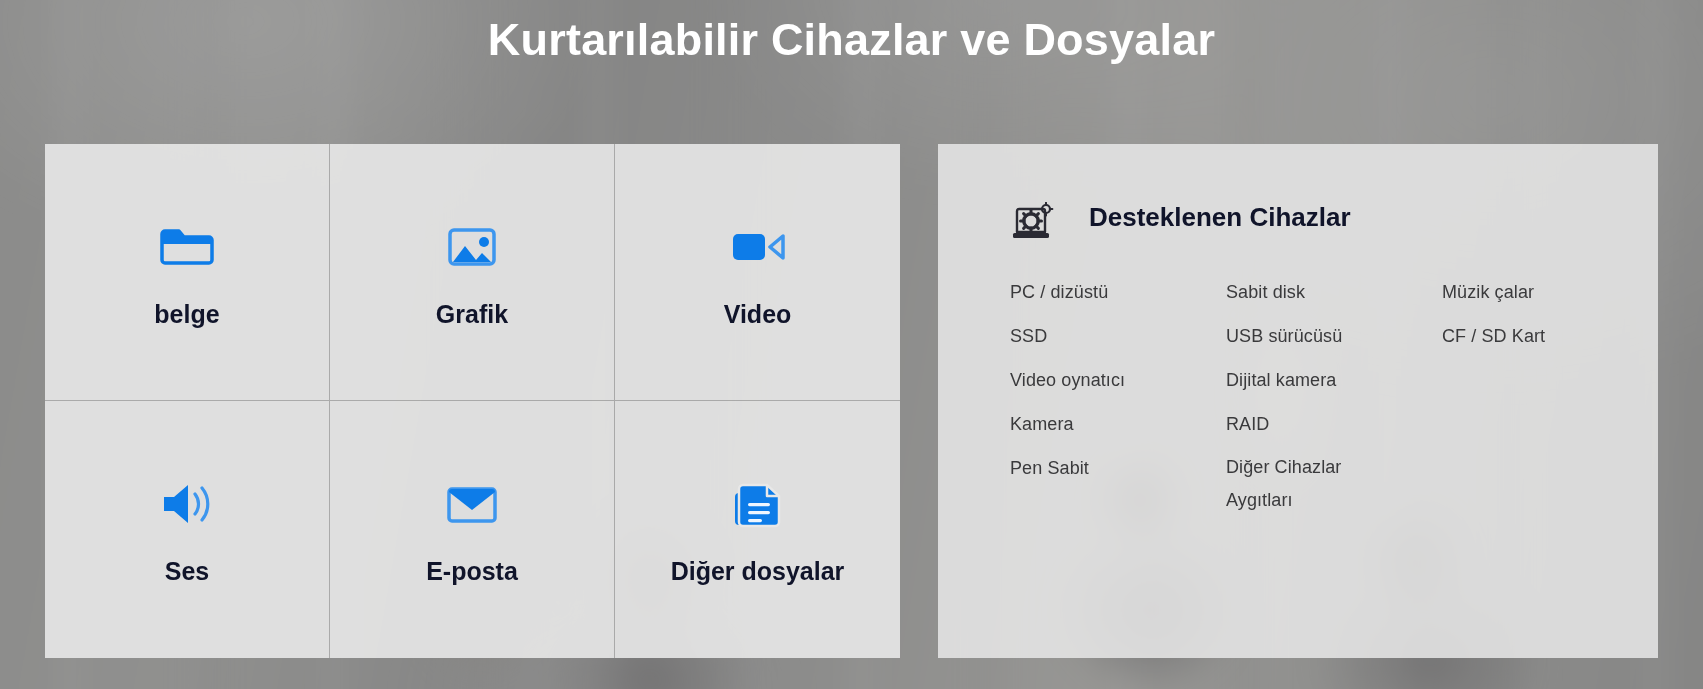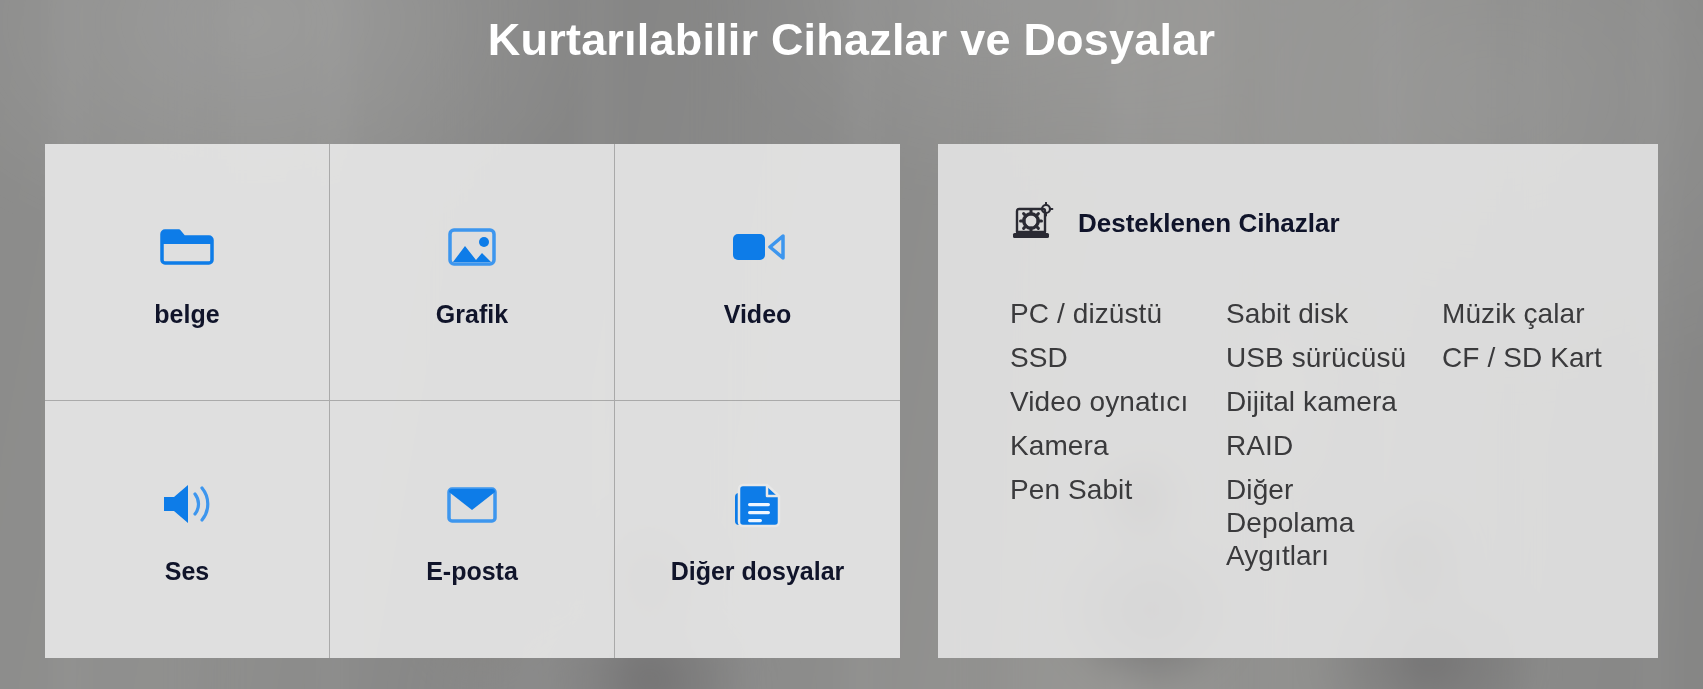--- a/index.html
+++ b/index.html
@@ -144,23 +144,23 @@
     left: 938px;
     top: 144px;
     width: 720px;
     height: 514px;
     background: rgba(232,232,232,0.86);
     padding: 58px 0 0 72px;
   }
 
   .panel-head {
     display: flex;
-    align-items: center;
-    gap: 22px;
-    margin-bottom: 48px;
+    align-items: flex-start;
+    gap: 33px;
+    margin-bottom: 26px;
   }
   .panel-head .panel-icon {
     width: 46px;
     height: 42px;
     display: flex;
     align-items: center;
     justify-content: center;
   }
   .panel-head .panel-title {
     font-size: 26px;
@@ -171,21 +171,21 @@
 
   .device-columns {
     display: flex;
     gap: 0;
   }
   .device-col {
     width: 225px;
   }
   .device-col:nth-child(2) { width: 225px; }
   .device-item {
-    font-size: 28px;
+    font-size: 18px;
     line-height: 44px;
     color: #3a3a3c;
     letter-spacing: 0.1px;
   }
   .device-item.two-line {
     line-height: 33px;
     padding: 5px 0;
     max-width: 180px;
   }
 </style>
@@ -312,21 +312,21 @@
         <div class="device-item">Video oynatıcı</div>
         <div class="device-item">Kamera</div>
         <div class="device-item">Pen Sabit</div>
       </div>
 
       <div class="device-col">
         <div class="device-item">Sabit disk</div>
         <div class="device-item">USB sürücüsü</div>
         <div class="device-item">Dijital kamera</div>
         <div class="device-item">RAID</div>
-        <div class="device-item two-line">Diğer Depolama Aygıtları</div>
+        <div class="device-item two-line">Diğer Cihazlar Aygıtları</div>
       </div>
 
       <div class="device-col">
         <div class="device-item">Müzik çalar</div>
         <div class="device-item">CF / SD Kart</div>
       </div>
 
     </div>
   </div>
 

